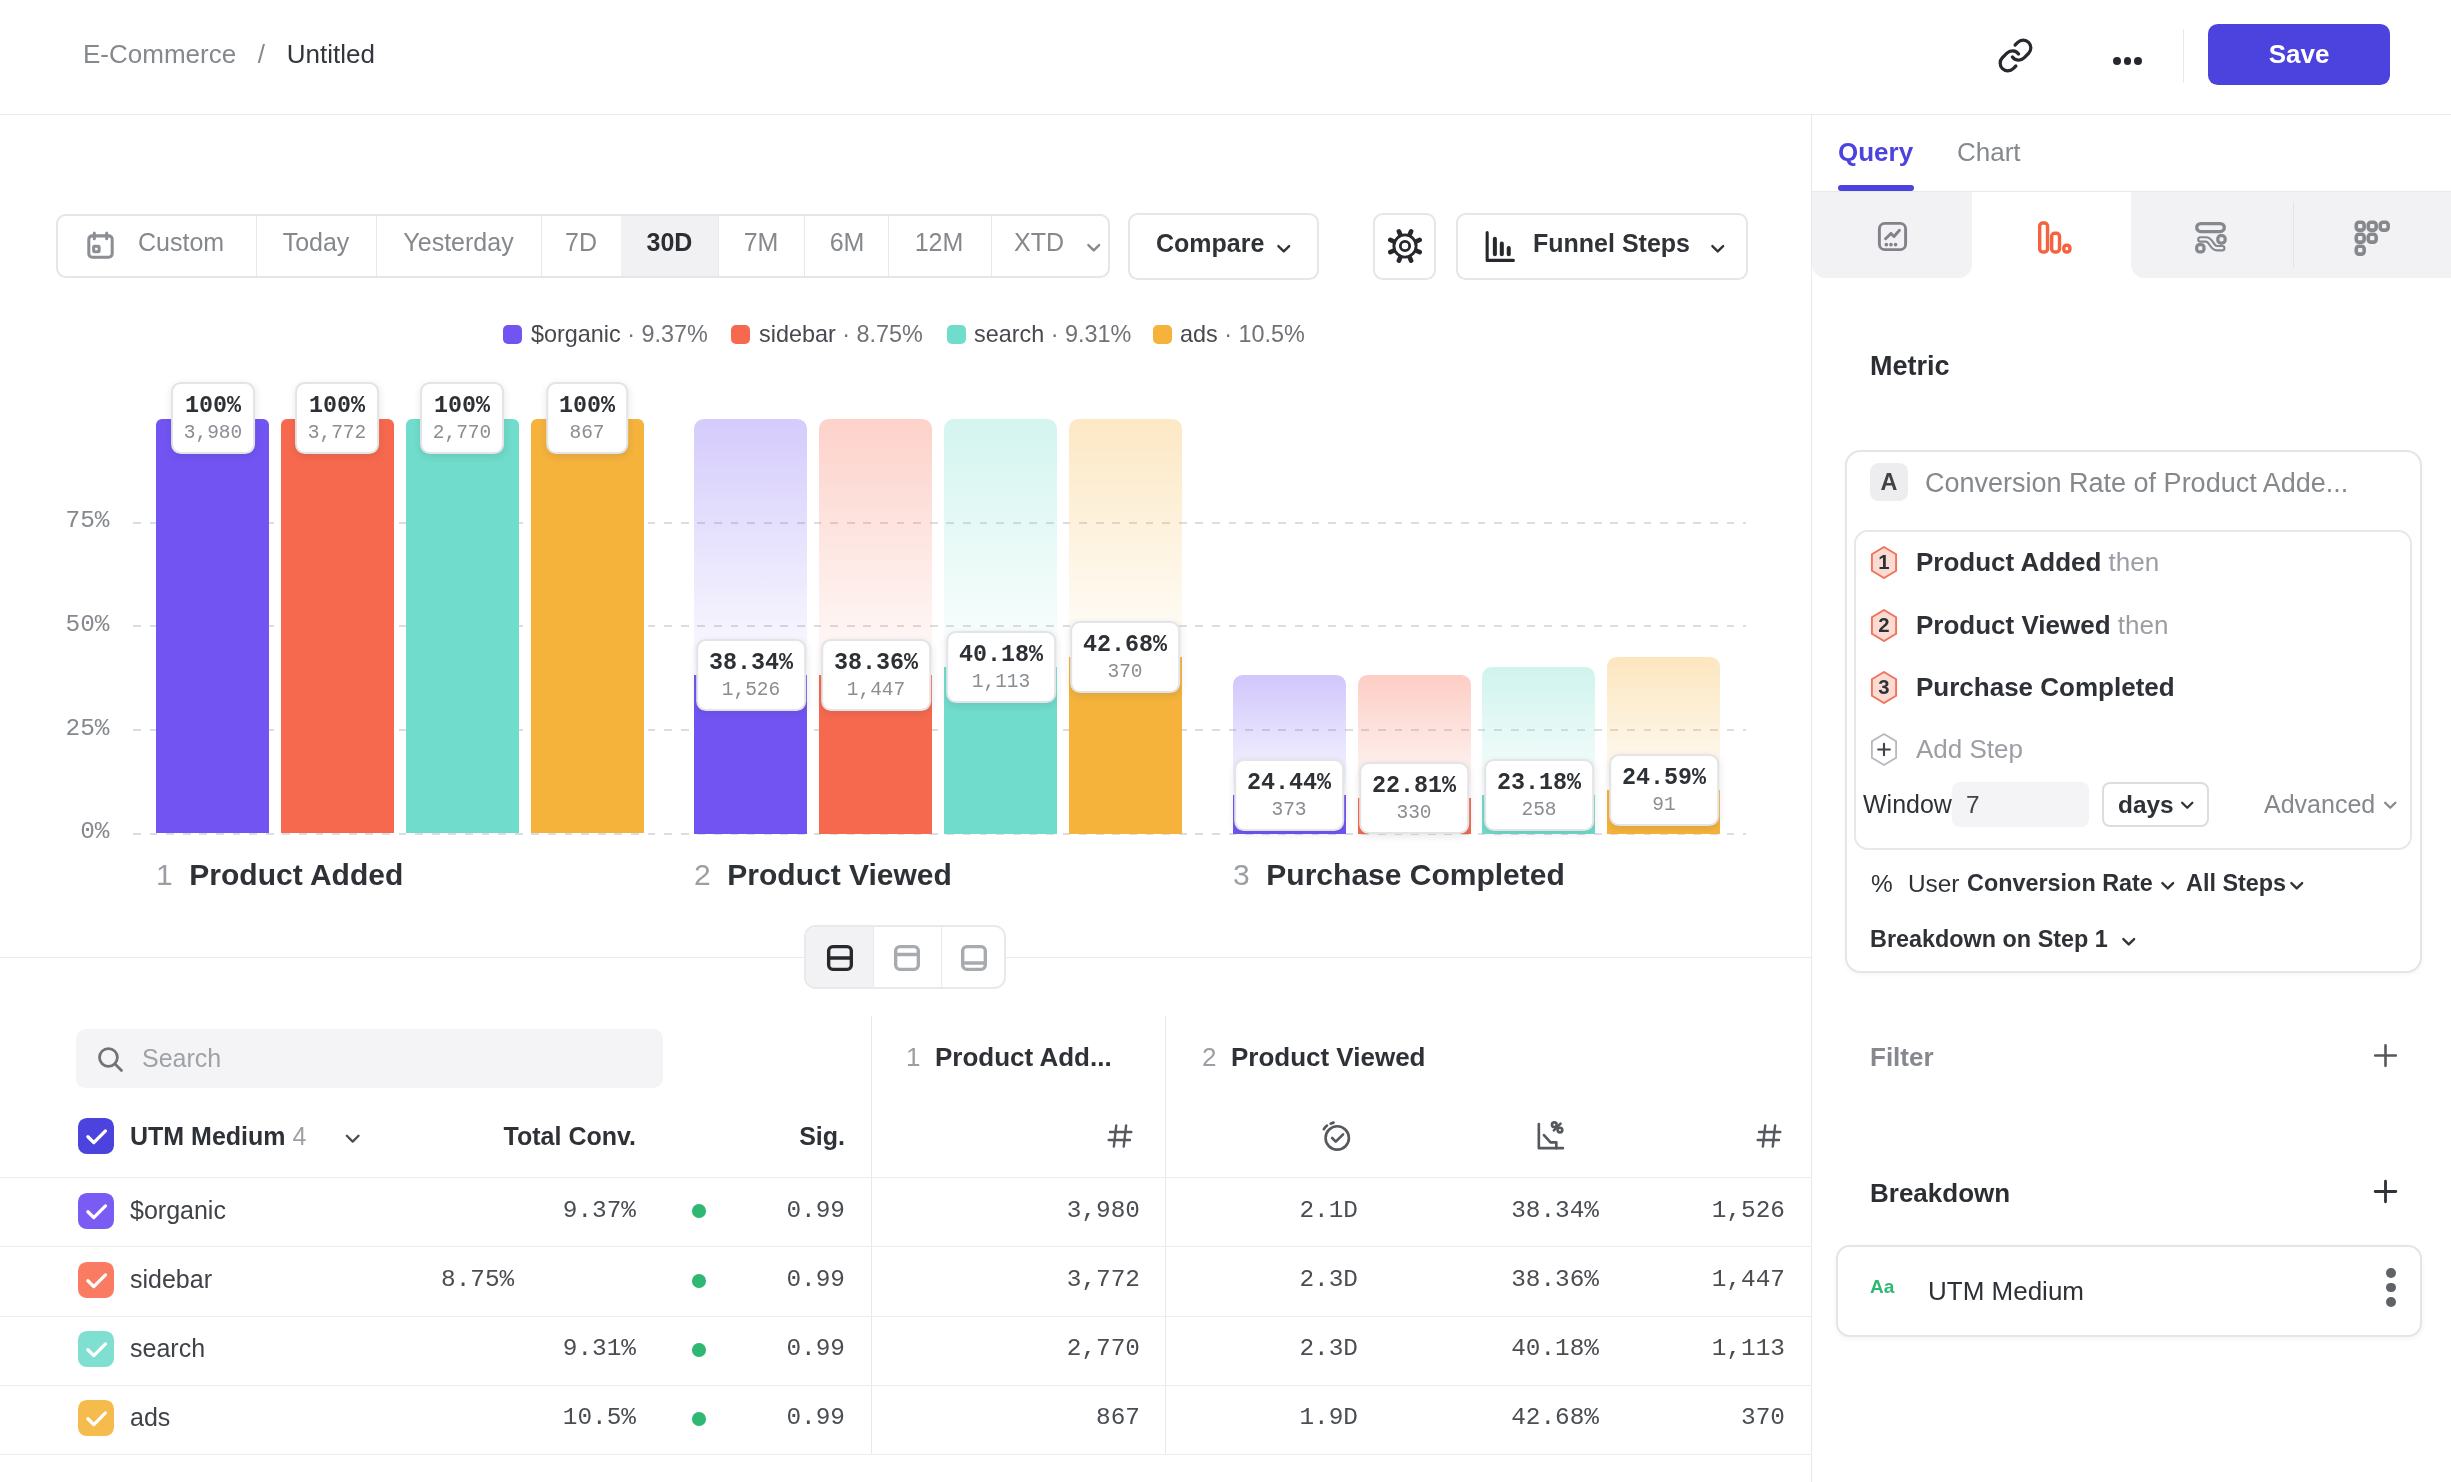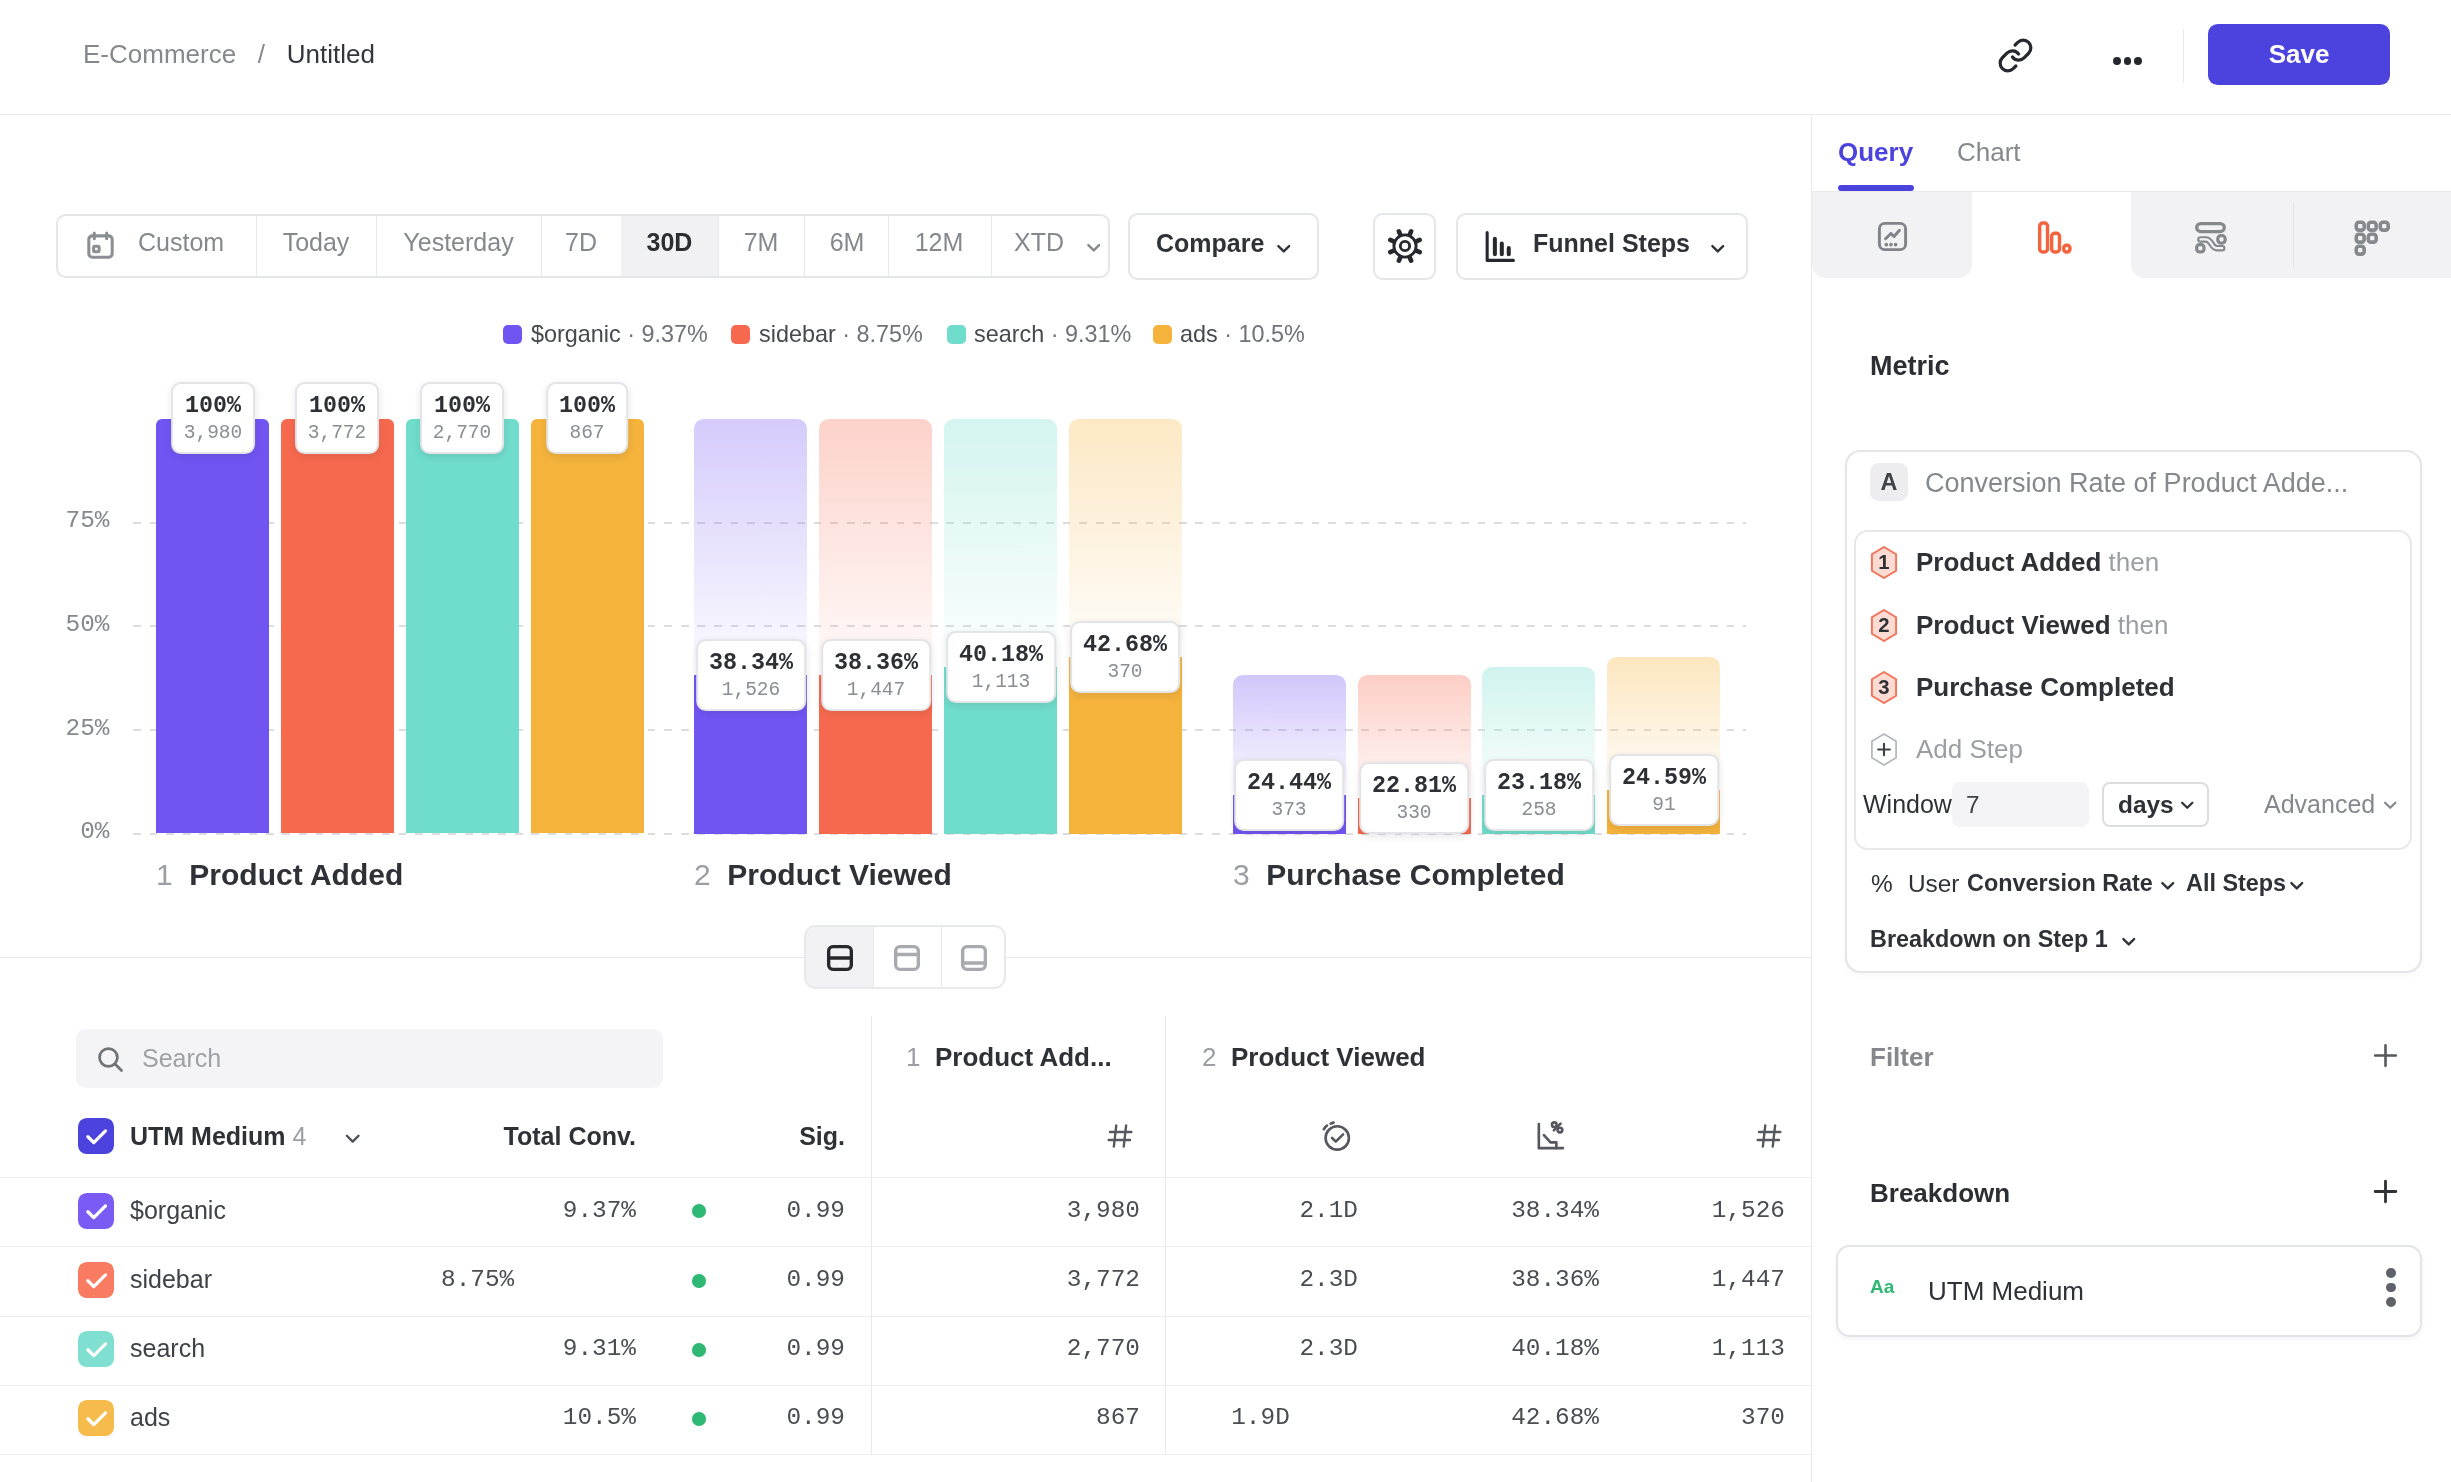--- a/index.html
+++ b/index.html
@@ -279,21 +279,21 @@
 <div class="ck" style="left:78px;top:1400px;background:#f6bb4d;">
     <svg width="23.4" height="19.5" viewBox="0 0 24 20" fill="none" stroke="#fff" stroke-width="3.4" stroke-linecap="round" stroke-linejoin="round">
       <polyline points="3,10 9,16 21,4"></polyline>
     </svg>
   </div>
 <div class="a" style="left:130px;top:1403px;font-size:25px;color:#3f4247;">ads</div>
 <div class="a mono" style="left:441px;top:1404px;width:195px;text-align:right;font-size:24.4px;color:#4a4d52;">10.5%</div>
 <div class="a" style="left:692px;top:1412px;width:13.7px;height:13.7px;border-radius:50%;background:#2eb873;"></div>
 <div class="a mono" style="left:650px;top:1404px;width:195px;text-align:right;font-size:24.4px;color:#4a4d52;">0.99</div>
 <div class="a mono" style="left:945px;top:1404px;width:195px;text-align:right;font-size:24.4px;color:#4a4d52;">867</div>
-<div class="a mono" style="left:1163px;top:1404px;width:195px;text-align:center;font-size:24.4px;color:#4a4d52;">1.9D</div>
+<div class="a mono" style="left:1163px;top:1404px;width:195px;text-align:right;font-size:24.4px;color:#4a4d52;">1.9D</div>
 <div class="a mono" style="left:1404px;top:1404px;width:195px;text-align:right;font-size:24.4px;color:#4a4d52;">42.68%</div>
 <div class="a mono" style="left:1590px;top:1404px;width:195px;text-align:right;font-size:24.4px;color:#4a4d52;">370</div>
 
 <div class="a" style="left:1838px;top:137px;font-size:26px;font-weight:bold;color:#4c42dd;">Query</div>
 <div class="a" style="left:1957px;top:137px;font-size:26px;color:#85888d;text-align:right;">Chart</div>
 <div class="a" style="left:1838px;top:185px;width:76px;height:5.9px;border-radius:2.9px;background:#4c42dd;"></div>
 <div class="hline" style="left:1812px;top:191px;width:640px;"></div>
 
 <div class="a" style="left:1812px;top:192px;width:160px;height:86px;background:#f2f2f4;border-radius:0 0 13.7px 13.7px;"></div>
 <div class="a" style="left:2131px;top:192px;width:321px;height:86px;background:#f2f2f4;border-radius:0 0 0 13.7px;"></div>

